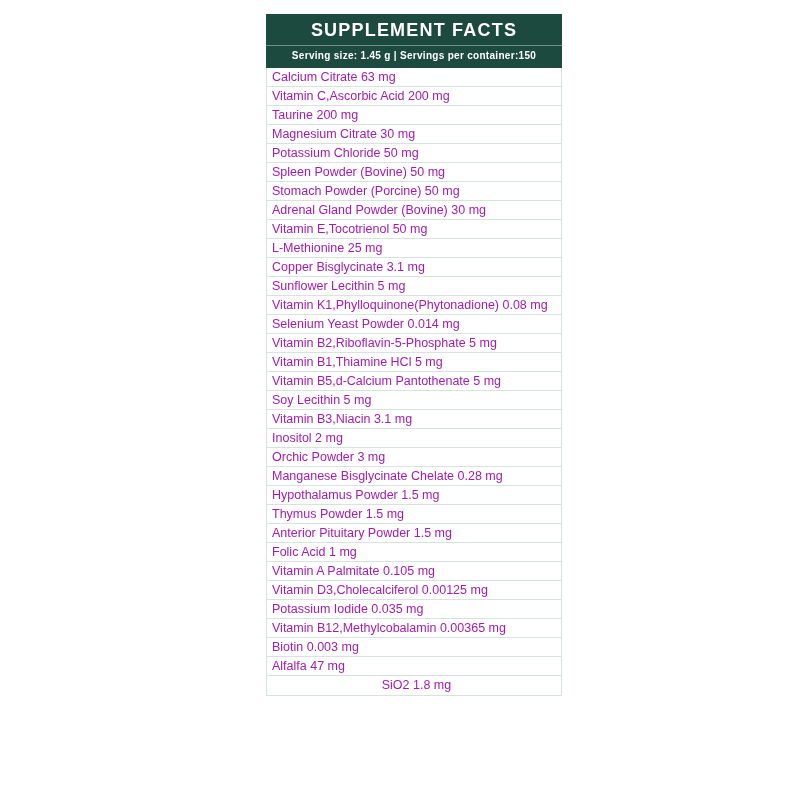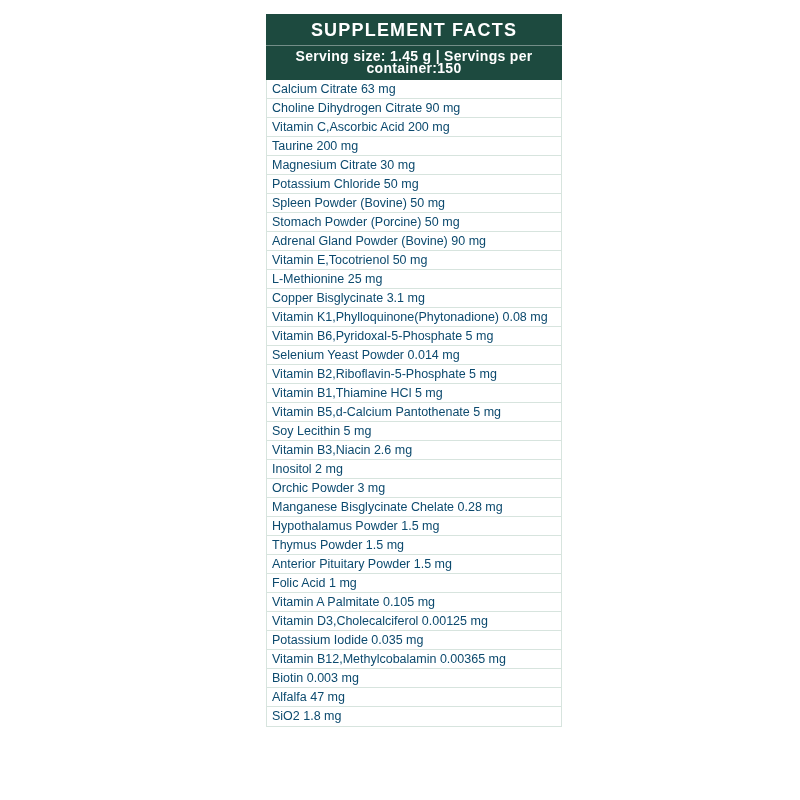--- a/index.html
+++ b/index.html
@@ -32,77 +32,77 @@
     letter-spacing: 1.2px;
     padding: 5px 0 4px 0;
     line-height: 22px;
   }
   .divider {
     height: 1px;
     background: rgba(255,255,255,0.38);
   }
   .serving {
     font-weight: bold;
-    font-size: 14px;
+    font-size: 10px;
     letter-spacing: 0.3px;
     padding: 4px 0 6px 0;
     line-height: 12px;
   }
   .rows {
     border: 1px solid #d7e4de;
     border-top: none;
     background: #ffffff;
   }
   .row {
     box-sizing: border-box;
     height: 19px;
     line-height: 18px;
     border-bottom: 1px solid #d7e4de;
     padding-left: 5px;
     font-size: 12.5px;
-    color: #0c4a6e;
+    color: #a21caf;
     white-space: nowrap;
     overflow: hidden;
     background: #ffffff;
   }
   .row:last-child {
     border-bottom: none;
+    text-align: center;
   }
 </style>
 </head>
 <body>
 
 <div class="canvas">
   <div class="card">
     <div class="header">
       <div class="title">SUPPLEMENT FACTS</div>
       <div class="divider"></div>
       <div class="serving">Serving size: 1.45 g | Servings per container:150</div>
     </div>
     <div class="rows">
         <div class="row">Calcium Citrate 63 mg</div>
-        <div class="row">Choline Dihydrogen Citrate 90 mg</div>
         <div class="row">Vitamin C,Ascorbic Acid 200 mg</div>
         <div class="row">Taurine 200 mg</div>
         <div class="row">Magnesium Citrate 30 mg</div>
         <div class="row">Potassium Chloride 50 mg</div>
         <div class="row">Spleen Powder (Bovine) 50 mg</div>
         <div class="row">Stomach Powder (Porcine) 50 mg</div>
-        <div class="row">Adrenal Gland Powder (Bovine) 90 mg</div>
+        <div class="row">Adrenal Gland Powder (Bovine) 30 mg</div>
         <div class="row">Vitamin E,Tocotrienol 50 mg</div>
         <div class="row">L-Methionine 25 mg</div>
         <div class="row">Copper Bisglycinate 3.1 mg</div>
+        <div class="row">Sunflower Lecithin 5 mg</div>
         <div class="row">Vitamin K1,Phylloquinone(Phytonadione) 0.08 mg</div>
-        <div class="row">Vitamin B6,Pyridoxal-5-Phosphate 5 mg</div>
         <div class="row">Selenium Yeast Powder 0.014 mg</div>
         <div class="row">Vitamin B2,Riboflavin-5-Phosphate 5 mg</div>
         <div class="row">Vitamin B1,Thiamine HCl 5 mg</div>
         <div class="row">Vitamin B5,d-Calcium Pantothenate 5 mg</div>
         <div class="row">Soy Lecithin 5 mg</div>
-        <div class="row">Vitamin B3,Niacin 2.6 mg</div>
+        <div class="row">Vitamin B3,Niacin 3.1 mg</div>
         <div class="row">Inositol 2 mg</div>
         <div class="row">Orchic Powder 3 mg</div>
         <div class="row">Manganese Bisglycinate Chelate 0.28 mg</div>
         <div class="row">Hypothalamus Powder 1.5 mg</div>
         <div class="row">Thymus Powder 1.5 mg</div>
         <div class="row">Anterior Pituitary Powder 1.5 mg</div>
         <div class="row">Folic Acid 1 mg</div>
         <div class="row">Vitamin A Palmitate 0.105 mg</div>
         <div class="row">Vitamin D3,Cholecalciferol 0.00125 mg</div>
         <div class="row">Potassium Iodide 0.035 mg</div>

